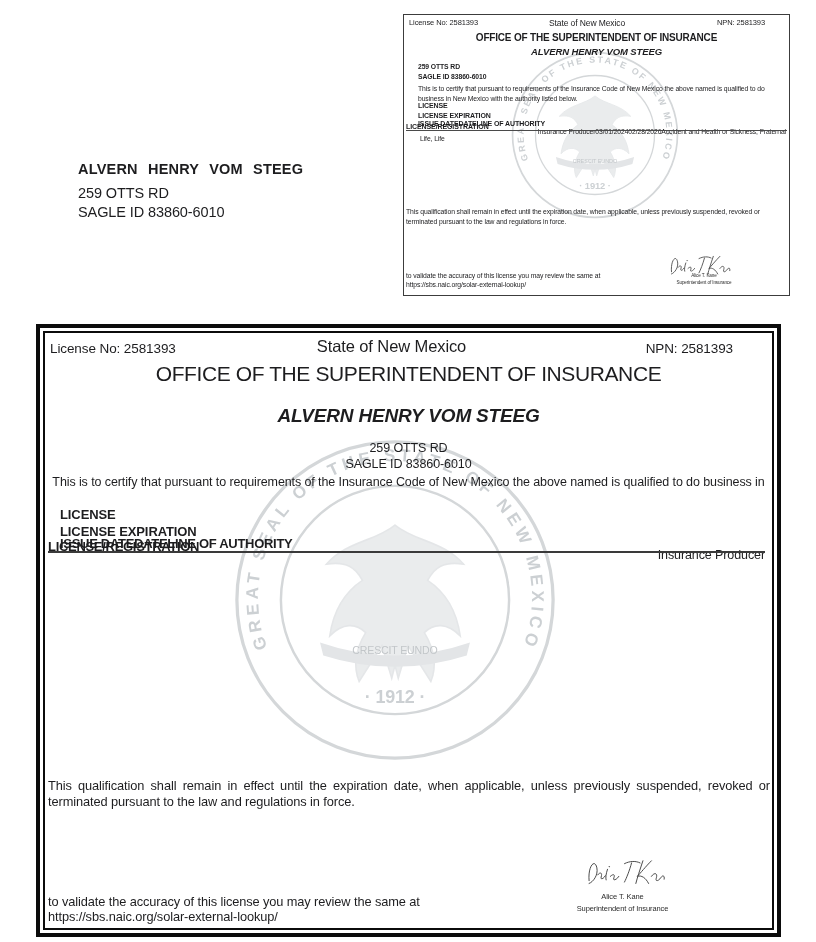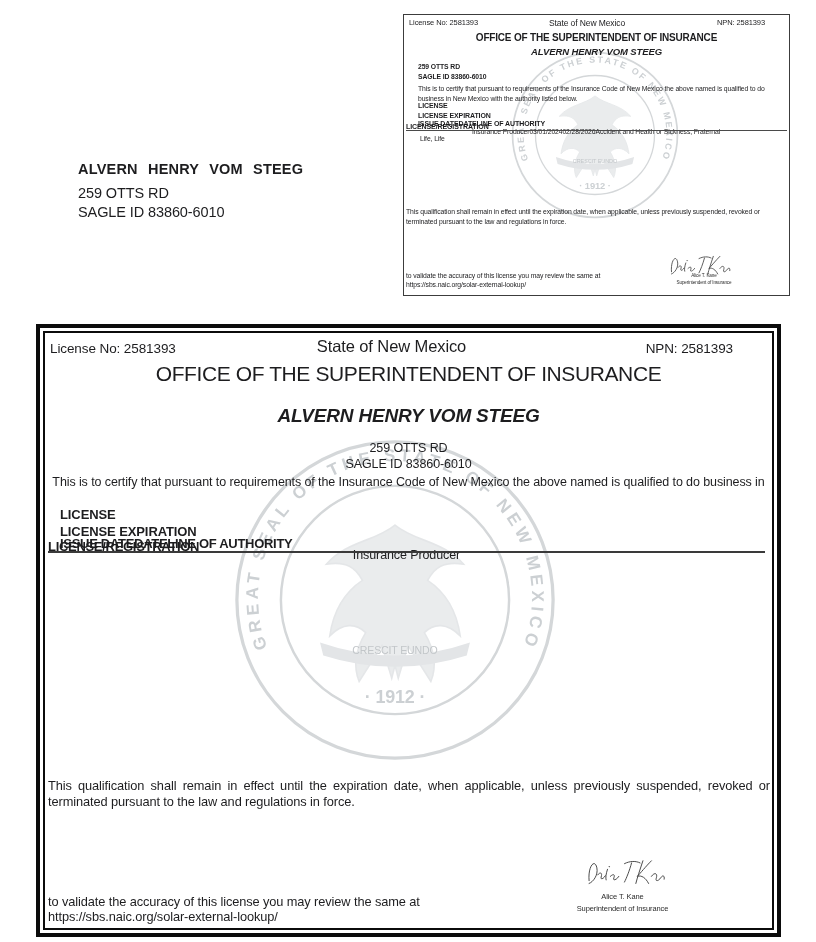--- a/index.html
+++ b/index.html
@@ -17,21 +17,21 @@
 
   
   .doc { position:absolute; background:#fff; box-sizing:border-box; }
   .seal-wrap { position:absolute; z-index:0; pointer-events:none; }
   .seal-wrap svg { width:100%; height:100%; display:block; }
   .z1 { z-index:1; }
   .center { left:0; right:0; text-align:center; }
   .cluster { position:absolute; }
   .cluster span { position:absolute; white-space:nowrap; font-weight:700; }
   .strike { position:absolute; height:0; border-top:2px solid #3a3a3a; }
-  .rowflex { position:absolute; display:flex; justify-content:center; white-space:nowrap; }
+  .rowflex { position:absolute; display:flex; justify-content:flex-end; white-space:nowrap; }
 
   
   .thumb { left:403px; top:14px; width:387px; height:282px; border:1px solid #3c3c3c; }
   .thumb .inner { position:relative; width:100%; height:100%; }
   .t-header { position:absolute; top:3px; left:5px; right:24px; height:10px; }
   .t-header .l { position:absolute; left:0; font-size:7.5px; }
   .t-header .c { position:absolute; left:0; right:0; text-align:center; font-size:8.5px; }
   .t-header .r { position:absolute; right:0; font-size:7.5px; }
   .t-office { position:absolute; top:17px; font-size:10px; font-weight:700; letter-spacing:-0.2px; }
   .t-name { position:absolute; top:31px; font-size:9.5px; font-weight:700; font-style:italic; }

